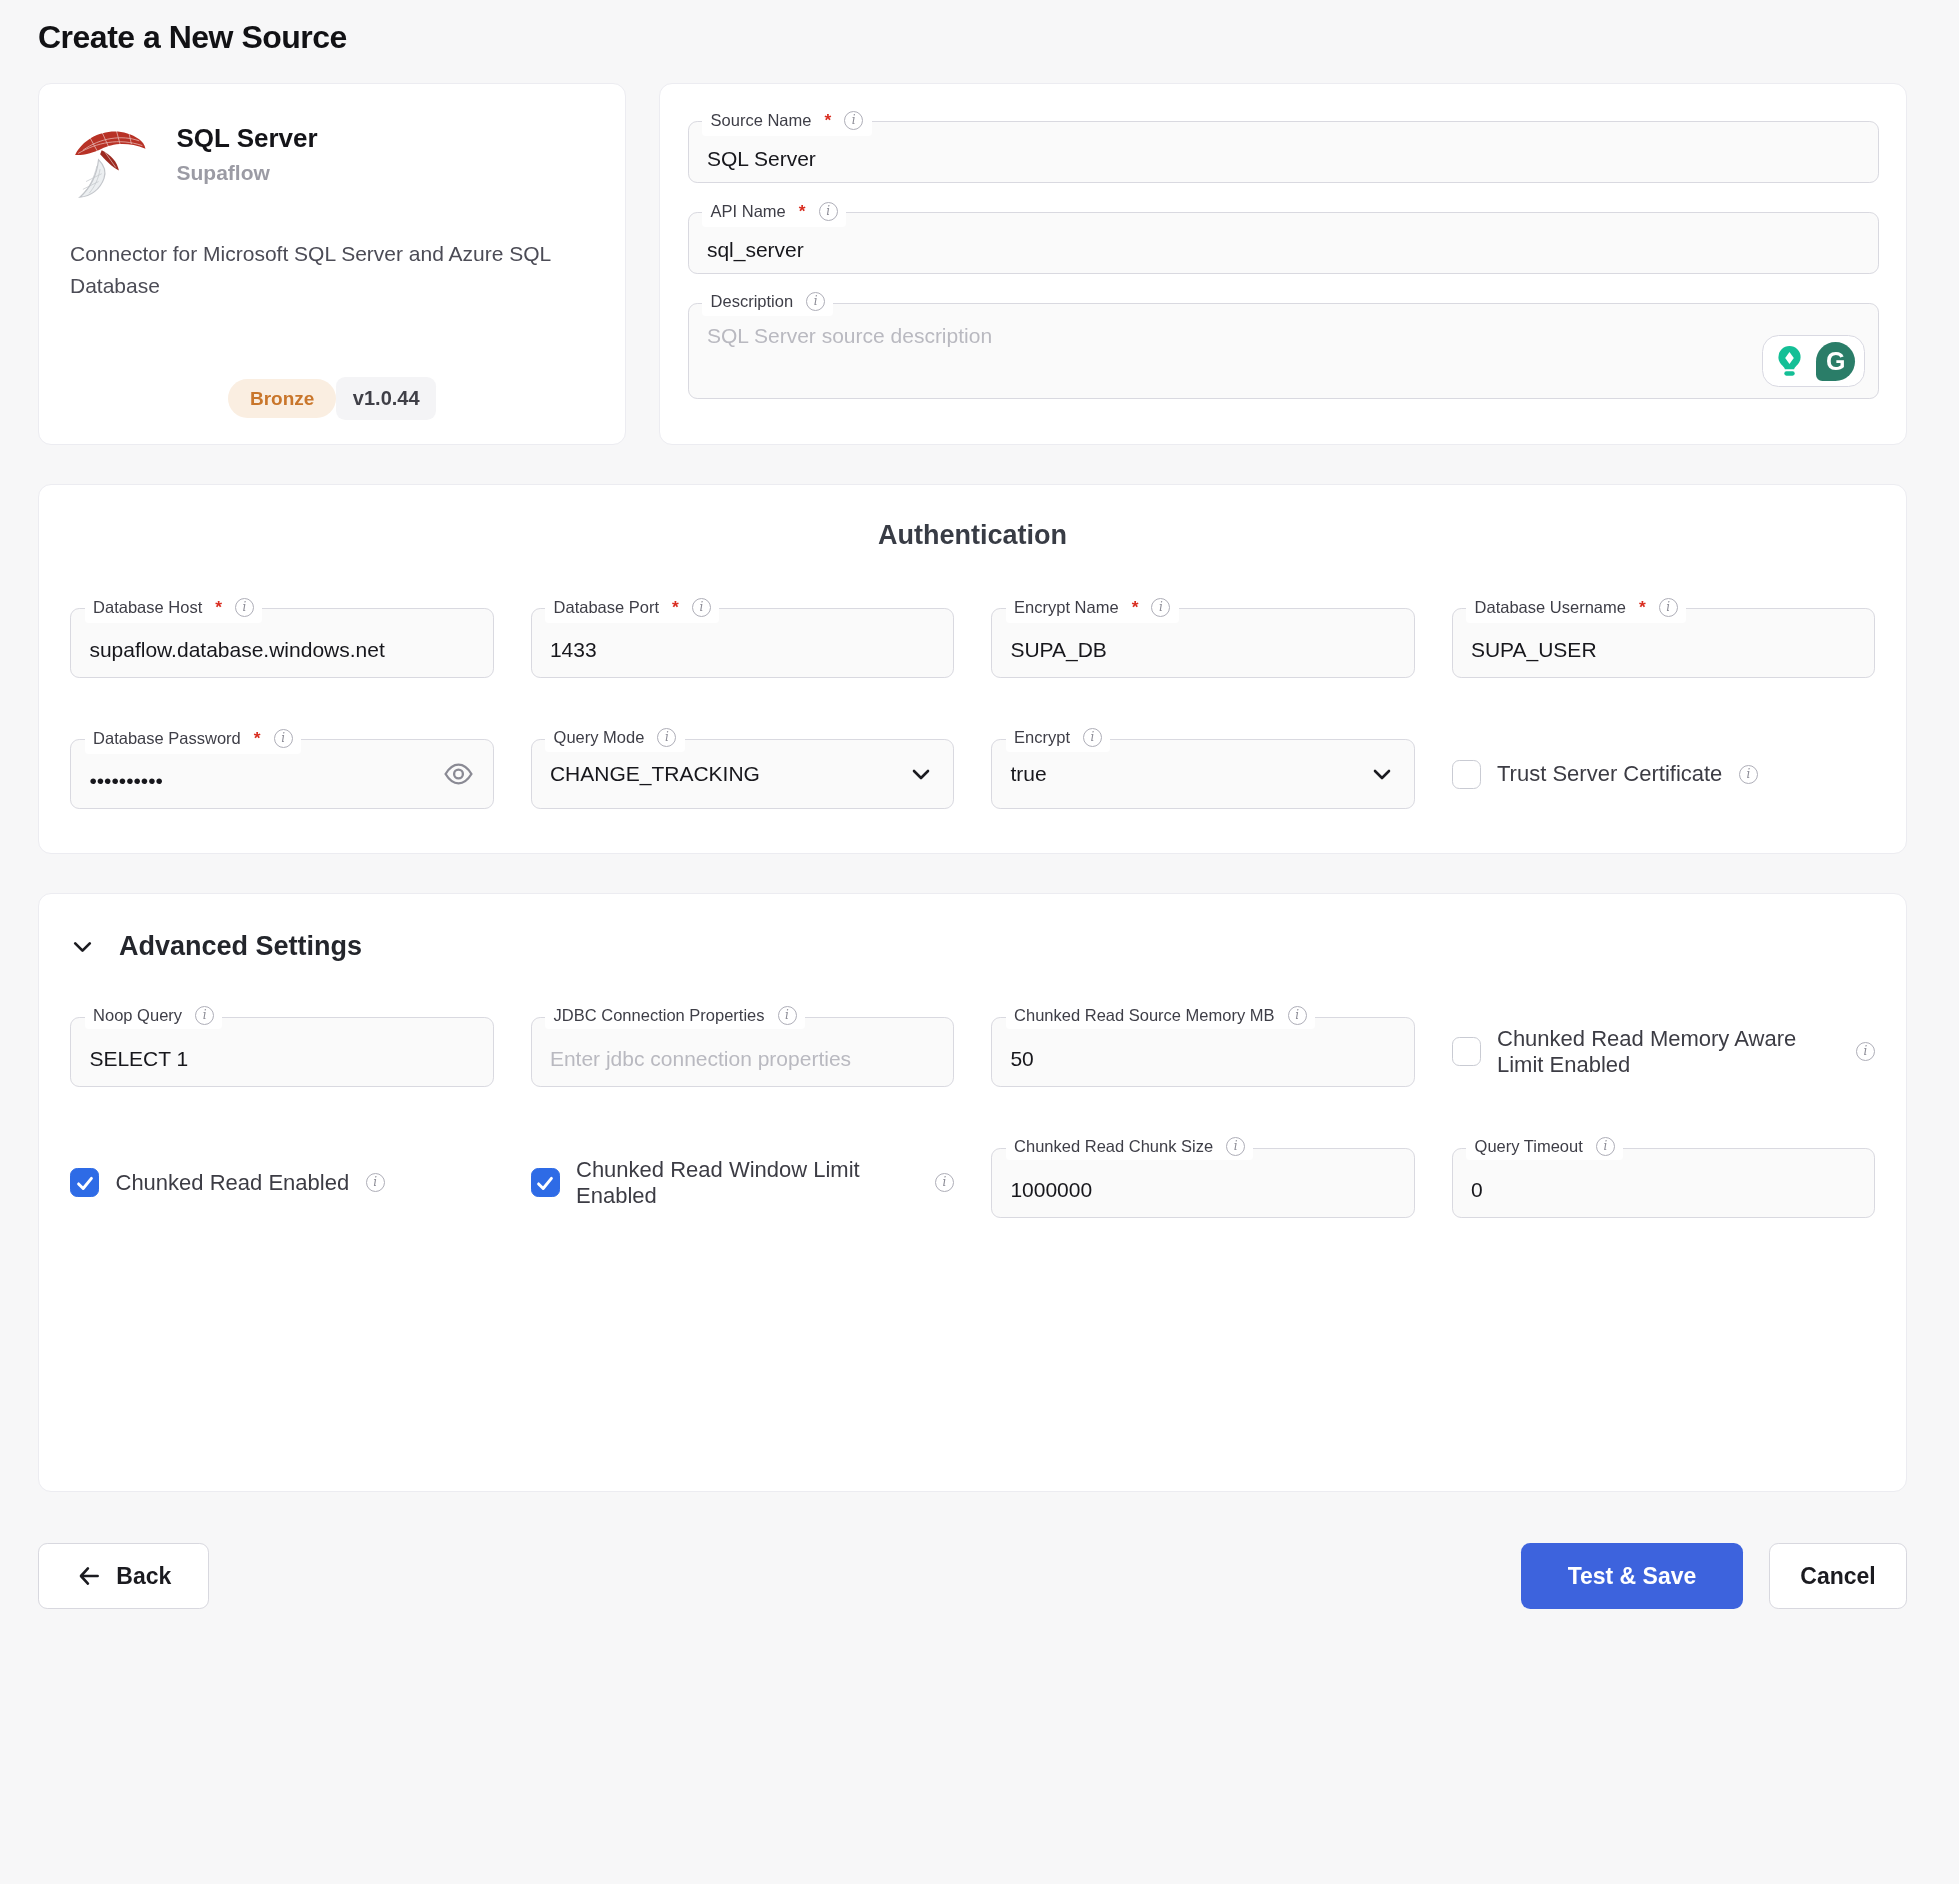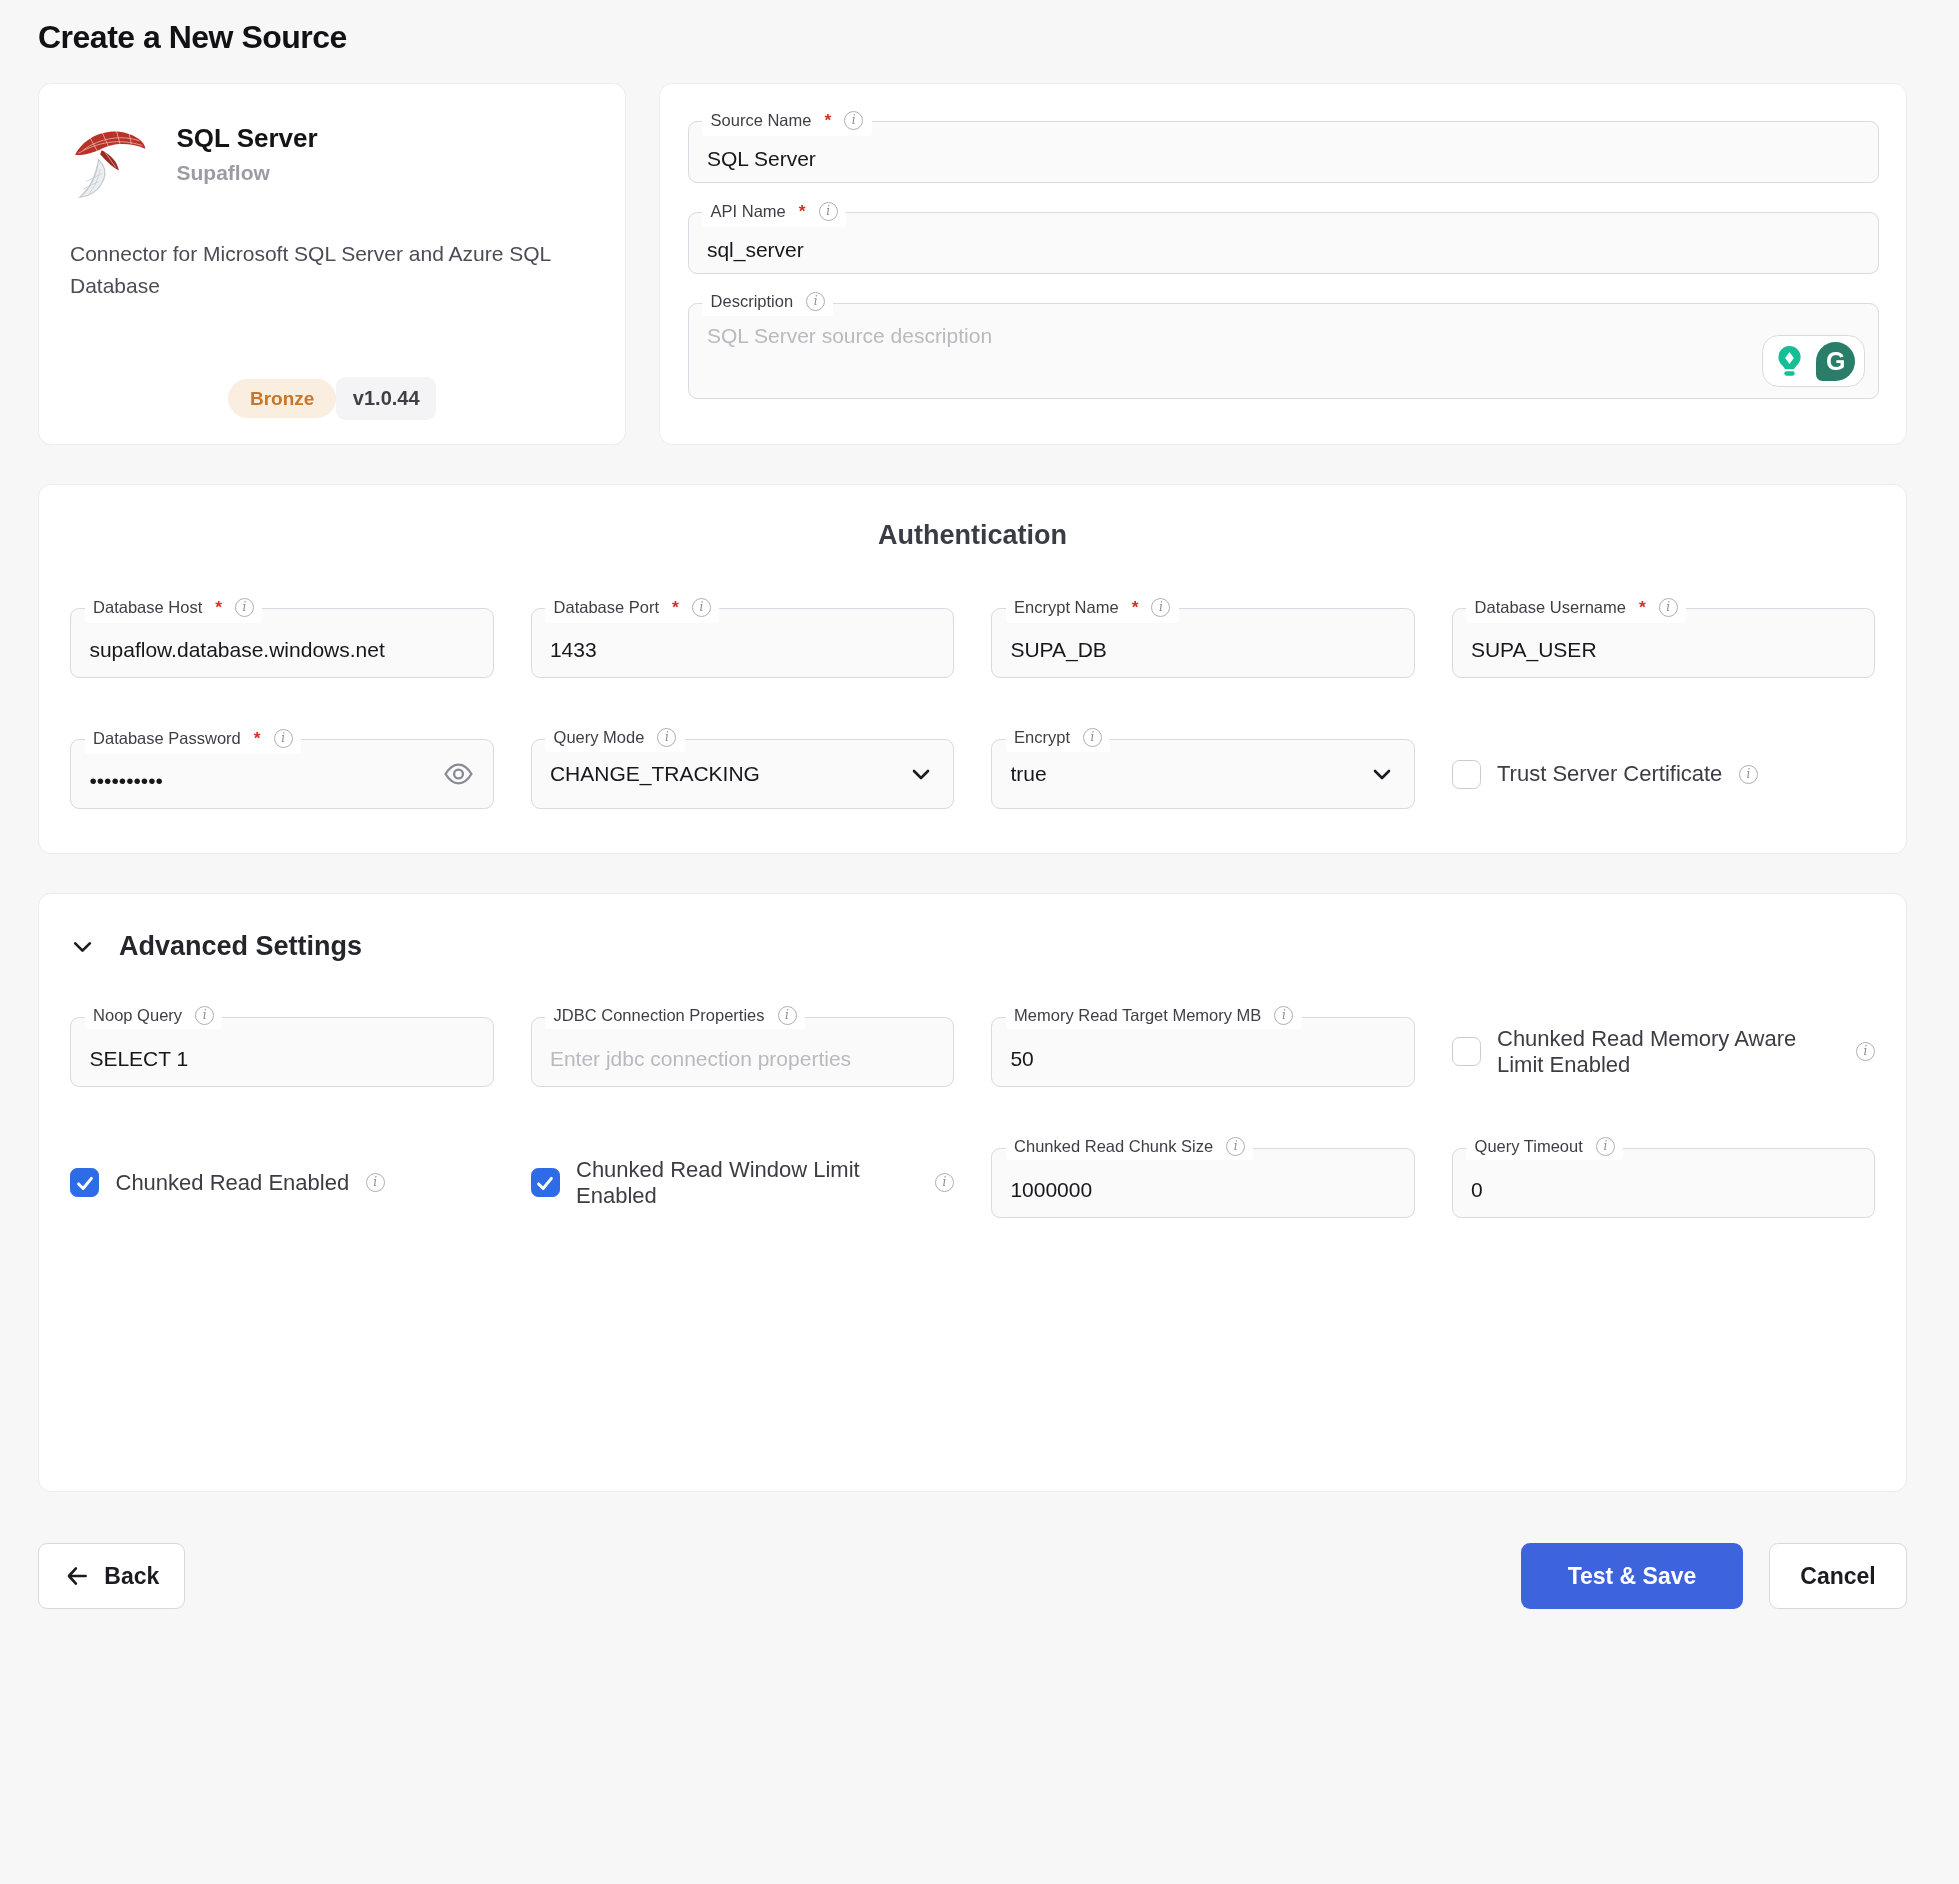--- a/index.html
+++ b/index.html
@@ -108,21 +108,21 @@
   .adv-chevron { width:25px; height:25px; }
   .adv-title { font-size:27px; font-weight:700; color:#24262c; }
 
   
   .footer { display:flex; justify-content:space-between; align-items:center; margin-top:51px; padding-bottom:14.7px; }
   .btn {
     height:66px; border-radius:9.2px; font-size:23px; font-weight:600;
     display:inline-flex; align-items:center; justify-content:center;
     font-family:"Liberation Sans", sans-serif; cursor:pointer;
   }
-  .btn-back { width:147px; background:#fff; border:1.4px solid #d8d8df; gap:14.7px; color:#1b1b20; }
+  .btn-back { width:171px; background:#fff; border:1.4px solid #d8d8df; gap:14.7px; color:#1b1b20; }
   .btn-back svg { width:26px; height:26px; }
   .btn-primary { width:222px; background:#3D63DD; color:#fff; border:none; }
   .btn-cancel { width:138px; background:#fff; border:1.4px solid #d8d8df; color:#1b1b20; margin-left:26px; }
   .footer-right { display:flex; align-items:center; }
 </style>
 </head>
 <body>
 
 <div class="page">
 
@@ -315,21 +315,21 @@
       <div class="field">
         <div class="field-label">
           <span>JDBC Connection Properties</span>
           <span class="info-icon">i</span>
         </div>
         <input class="field-input" placeholder="Enter jdbc connection properties" style="">
       </div>
 
       <div class="field">
         <div class="field-label">
-          <span>Memory Read Target Memory MB</span>
+          <span>Chunked Read Source Memory MB</span>
           <span class="info-icon">i</span>
         </div>
         <input class="field-input" value="50" style="">
       </div>
 
       <div class="cell-center">
         <div class="checkbox-row">
           <div class="checkbox">
             
           </div>

